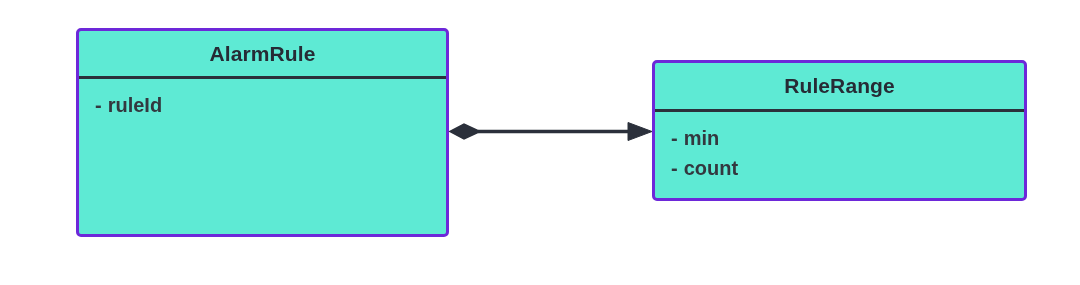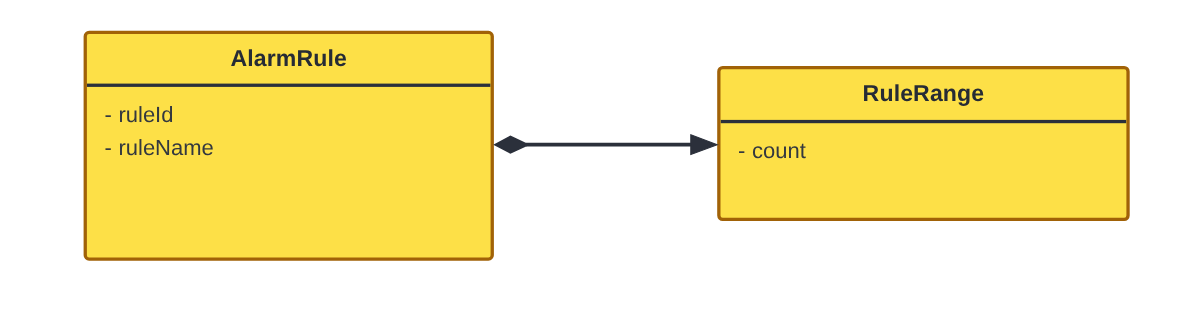--- a/index.html
+++ b/index.html
@@ -17,22 +17,22 @@
   }
   #diagram-canvas {
     position: absolute;
     inset: 0;
     width: 1080px;
     height: 285px;
   }
   .uml-class {
     position: absolute;
     box-sizing: border-box;
-    background: #fde047;
-    border: 3px solid #a16207;
+    background: #5eead4;
+    border: 3px solid #6d28d9;
     border-radius: 5px;
     overflow: hidden;
   }
   .uml-class-header {
     box-sizing: border-box;
     width: 100%;
     display: flex;
     align-items: center;
     justify-content: center;
     border-bottom: 3px solid #2b303b;
@@ -45,21 +45,21 @@
     white-space: nowrap;
   }
   .uml-attr-list {
     box-sizing: border-box;
     list-style: none;
     margin: 0;
     padding: 11px 0 0 16px;
   }
   .uml-attr {
     font-size: 20px;
-    font-weight: normal;
+    font-weight: bold;
     color: #33383f;
     line-height: 30px;
     white-space: nowrap;
   }
   .uml-attr .vis-marker {
     display: inline-block;
     margin-right: 6px;
   }
 
   
@@ -96,31 +96,31 @@
 <div id="diagram-canvas">
 
   <div class="uml-class" id="class-alarmrule">
     <div class="uml-class-header">
       <span class="uml-class-name">AlarmRule</span>
     </div>
     <ul class="uml-attr-list">
       <li class="uml-attr">
         <span class="vis-marker">-</span><span>ruleId</span>
       </li>
-      <li class="uml-attr">
-        <span class="vis-marker">-</span><span>ruleName</span>
-      </li>
     </ul>
   </div>
 
   <div class="uml-class" id="class-rulerange">
     <div class="uml-class-header">
       <span class="uml-class-name">RuleRange</span>
     </div>
     <ul class="uml-attr-list">
+      <li class="uml-attr">
+        <span class="vis-marker">-</span><span>min</span>
+      </li>
       <li class="uml-attr">
         <span class="vis-marker">-</span><span>count</span>
       </li>
     </ul>
   </div>
 
   <svg id="association-composition" viewBox="0 0 214 32">
 
     <line x1="34" y1="15.5" x2="190" y2="15.5" stroke="#2b303b" stroke-width="3.5"></line>
 

